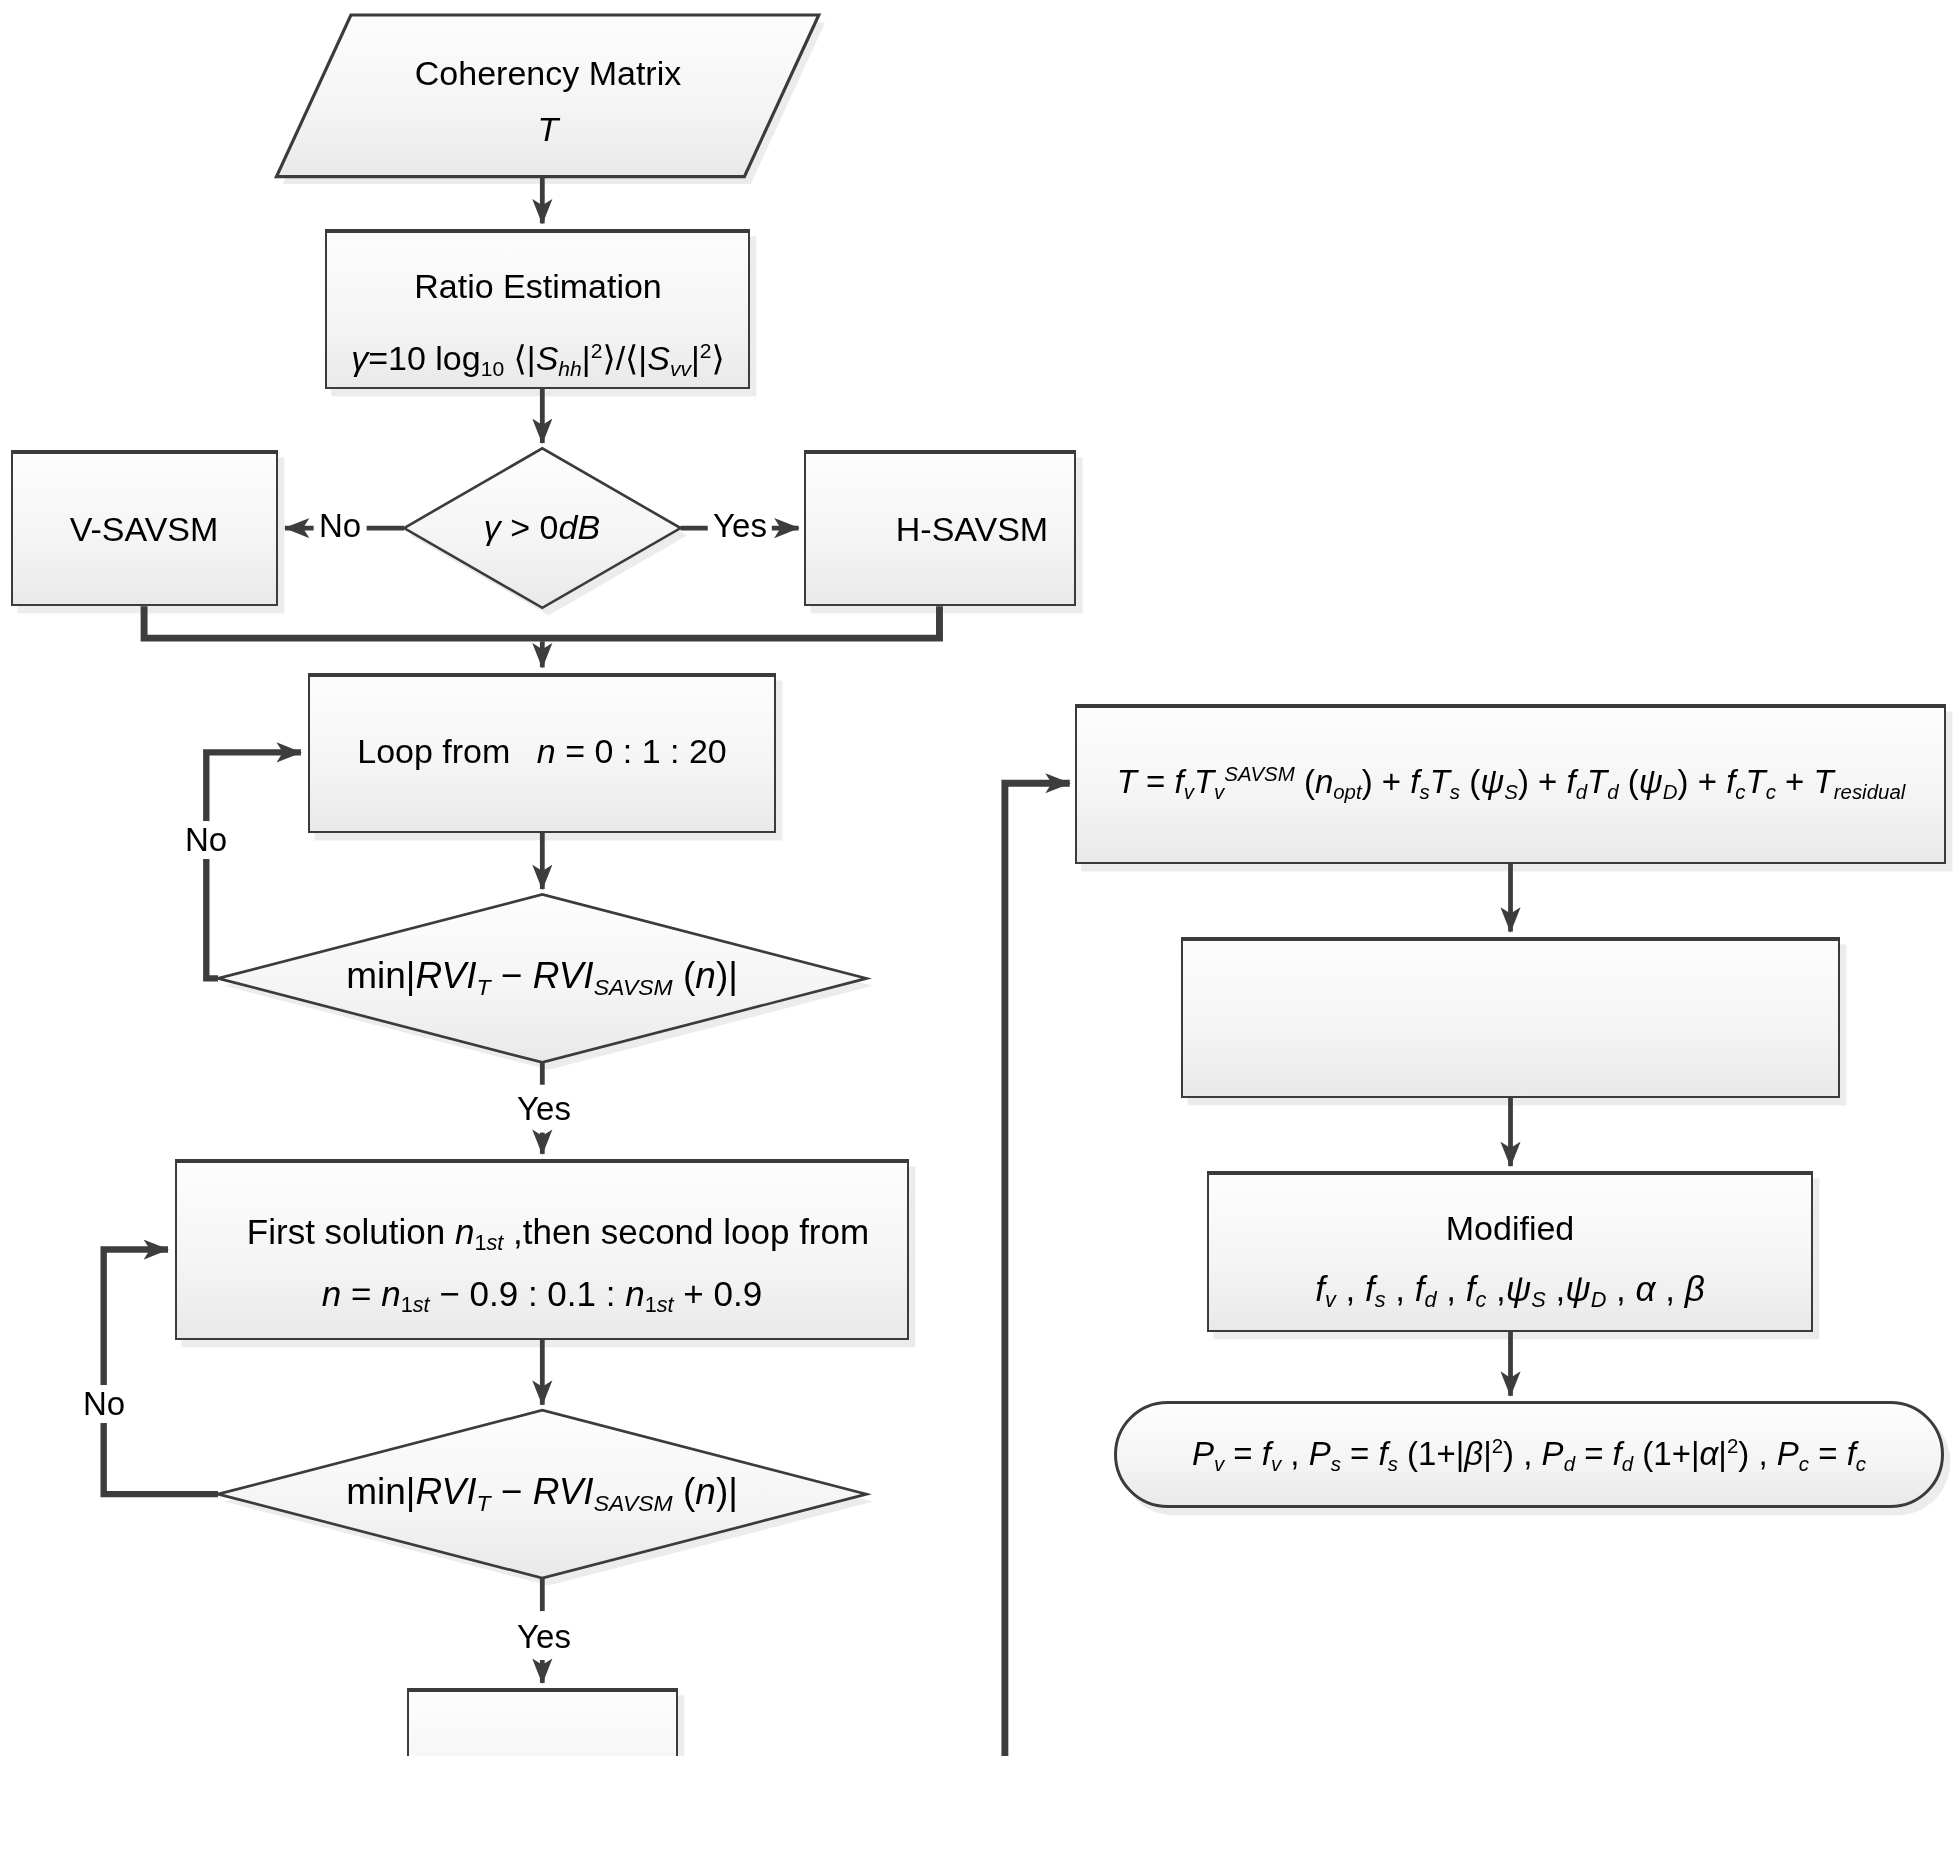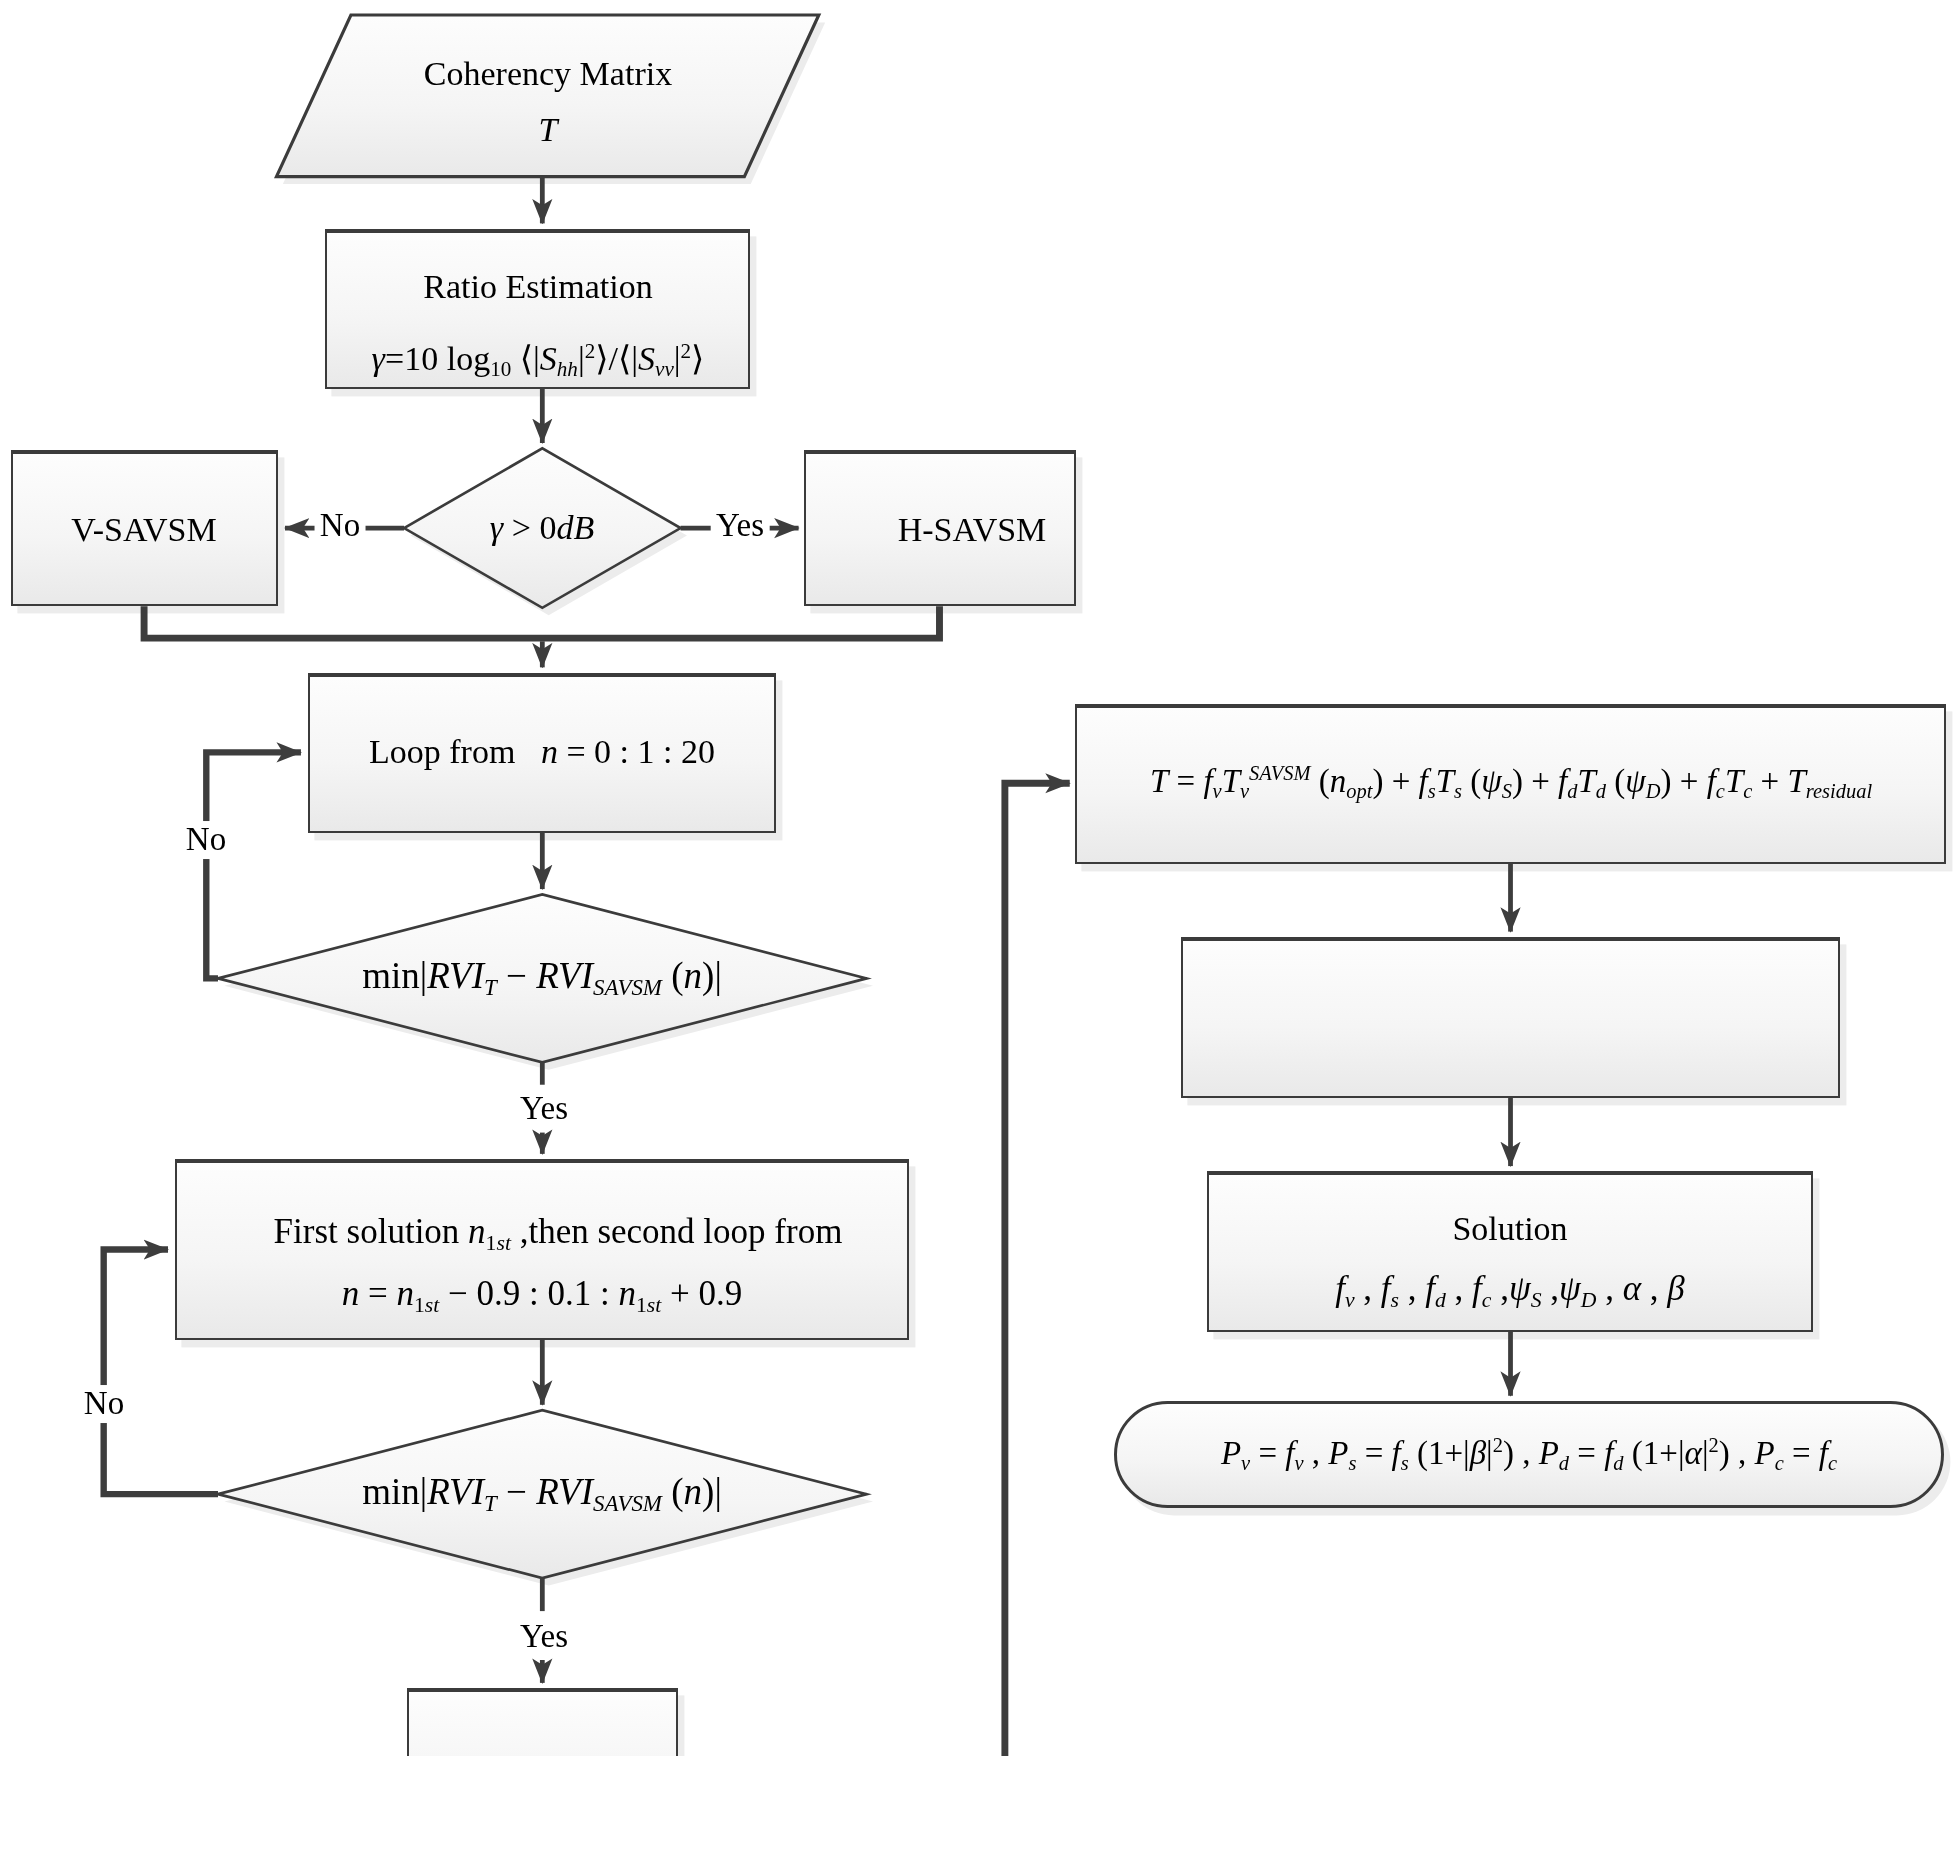--- a/index.html
+++ b/index.html
@@ -1,18 +1,18 @@
 <!DOCTYPE html>
 <html style="font-size:8.5px"><head>
 <meta charset="utf-8">
 <style>
   html,body{margin:0;padding:0;background:#ffffff;}
   #canvas{
     position:relative;width:1955px;height:1756px;background:#ffffff;
-    font-family:Liberation Serif, serif;
+    font-family:Liberation Sans, sans-serif;
     color:#000;overflow:hidden;
   }
   #shapes,#wires{position:absolute;left:0;top:0;pointer-events:none;}
   #wires{z-index:30;}
   .box{
     position:absolute;z-index:10;box-sizing:border-box;
     background:linear-gradient(180deg,#fdfdfd 0%,#f5f5f5 55%,#e9e9e9 100%);
     border:2.7px solid #3b3b3b;border-top-width:4.8px;
     box-shadow:6.4px 7.4px 0 #ececec;
   }
@@ -118,21 +118,21 @@
   <div class="label fs66" style="left:542px;top:1234px;margin-left:16px;">First solution <i>n</i><sub>1<i>st</i></sub> ,then second loop from</div>
   <div class="label fs66" style="left:542px;top:1296px;"><i>n</i> = <i>n</i><sub>1<i>st</i></sub> − 0.9 : 0.1 : <i>n</i><sub>1<i>st</i></sub> + 0.9</div>
 
   <div class="label fs70" style="left:542px;top:1494px;">min|<i>RVI</i><sub><i>T</i></sub> − <i>RVI</i><sub><i>SAVSM</i></sub> (<i>n</i>)|</div>
 
   <div class="label fs64" style="left:542px;top:1771px;">Optimum  <i>n</i><sub><i>opt</i></sub></div>
 
   <div class="label fs62" style="left:1511px;top:783px;"><i>T</i> = <i>f</i><sub><i>v</i></sub><i>T</i><sub><i>v</i></sub><sup><i>SAVSM</i></sup> (<i>n</i><sub><i>opt</i></sub>) + <i>f</i><sub><i>s</i></sub><i>T</i><sub><i>s</i></sub> (<i>ψ</i><sub><i>S</i></sub>) + <i>f</i><sub><i>d</i></sub><i>T</i><sub><i>d</i></sub> (<i>ψ</i><sub><i>D</i></sub>) + <i>f</i><sub><i>c</i></sub><i>T</i><sub><i>c</i></sub> + <i>T</i><sub><i>residual</i></sub></div>
 
 
-  <div class="label fs64" style="left:1510px;top:1229px;">Solution</div>
+  <div class="label fs64" style="left:1510px;top:1229px;">Modified</div>
   <div class="label fs66" style="left:1510px;top:1291px;"><i>f</i><sub><i>v</i></sub> , <i>f</i><sub><i>s</i></sub> , <i>f</i><sub><i>d</i></sub> , <i>f</i><sub><i>c</i></sub> ,<i>ψ</i><sub><i>S</i></sub> ,<i>ψ</i><sub><i>D</i></sub> , <i>α</i> , <i>β</i></div>
 
   <div class="label fs62" style="left:1529px;top:1455px;"><i>P</i><sub><i>v</i></sub> = <i>f</i><sub><i>v</i></sub> , <i>P</i><sub><i>s</i></sub> = <i>f</i><sub><i>s</i></sub> (1+|<i>β</i>|<sup>2</sup>) , <i>P</i><sub><i>d</i></sub> = <i>f</i><sub><i>d</i></sub> (1+|<i>α</i>|<sup>2</sup>) , <i>P</i><sub><i>c</i></sub> = <i>f</i><sub><i>c</i></sub></div>
 
   <div class="label edge-label fs62" style="left:340px;top:526px;">No</div>
   <div class="label edge-label fs62" style="left:740px;top:526px;">Yes</div>
   <div class="label edge-label fs62" style="left:206px;top:840px;">No</div>
   <div class="label edge-label fs62" style="left:544px;top:1109px;">Yes</div>
   <div class="label edge-label fs62" style="left:104px;top:1404px;">No</div>
   <div class="label edge-label fs62" style="left:544px;top:1637px;">Yes</div>

